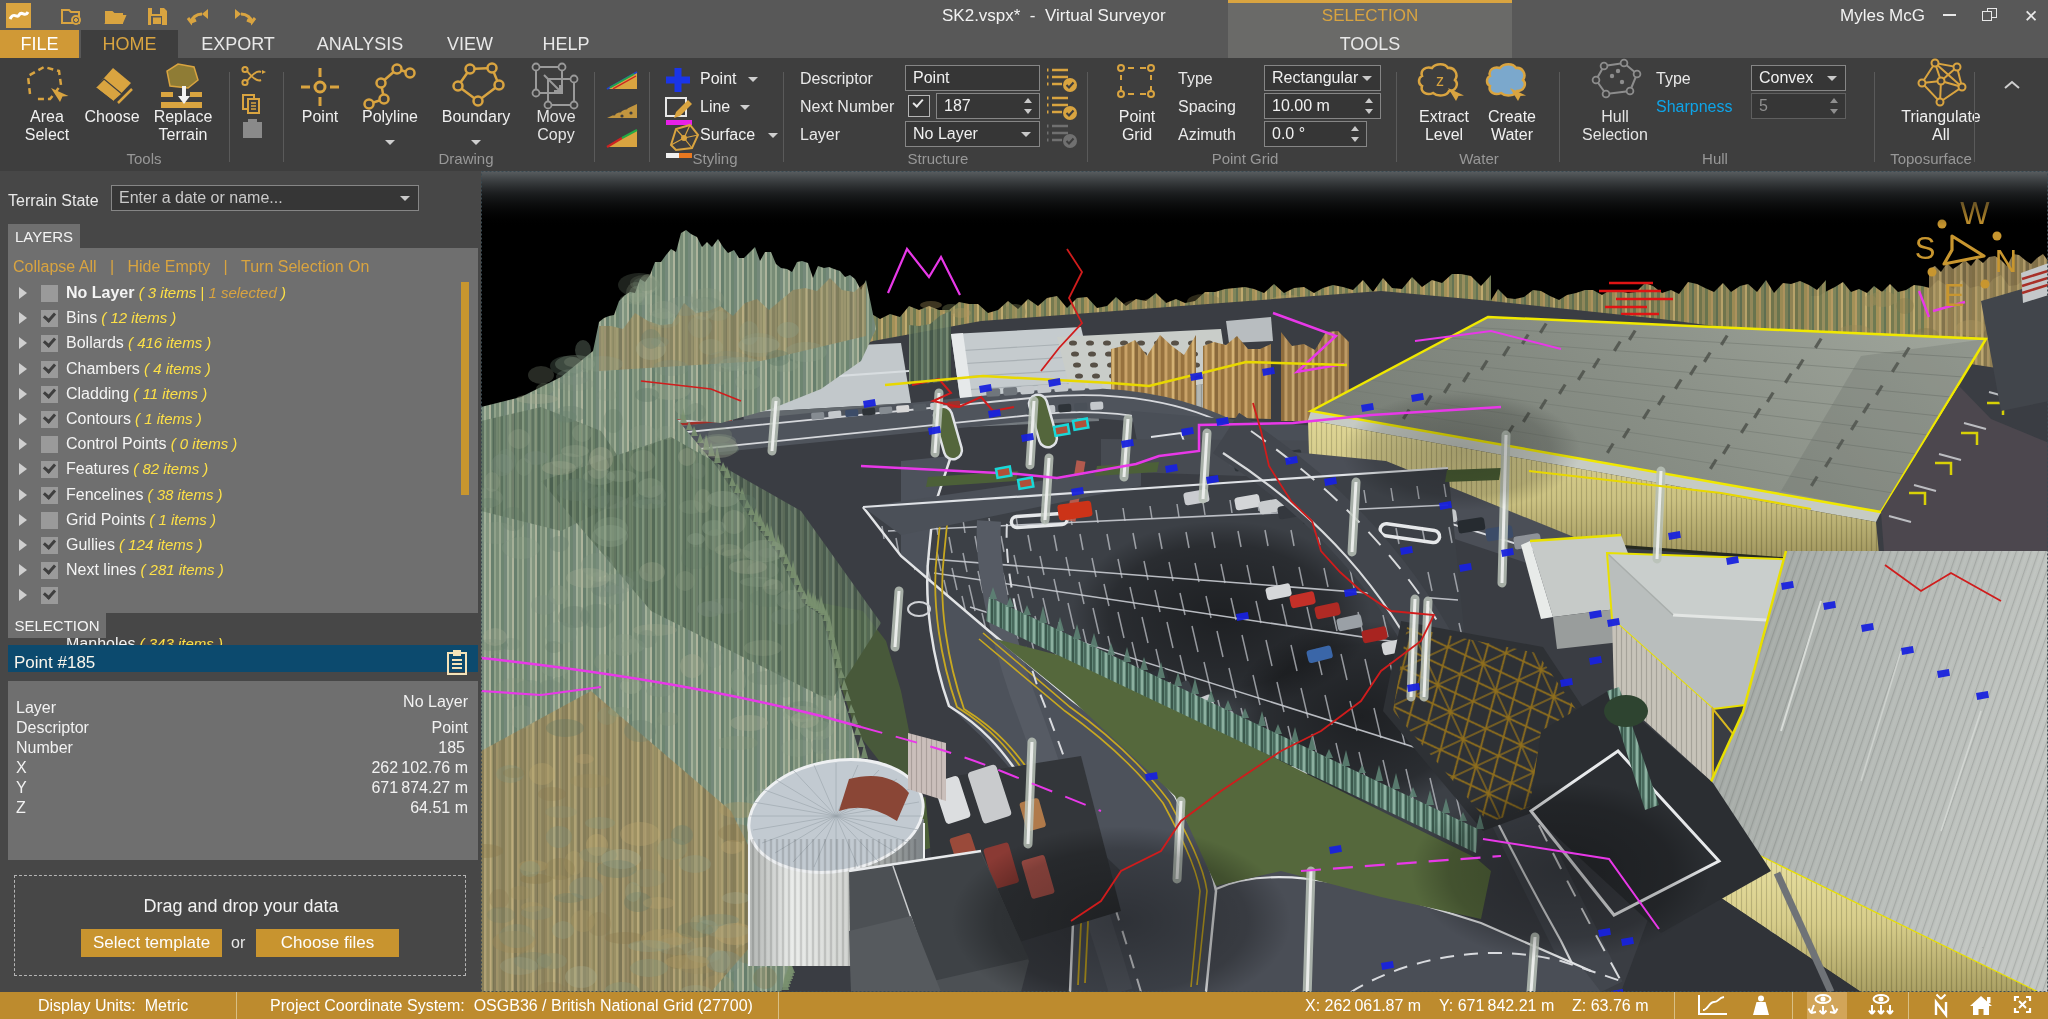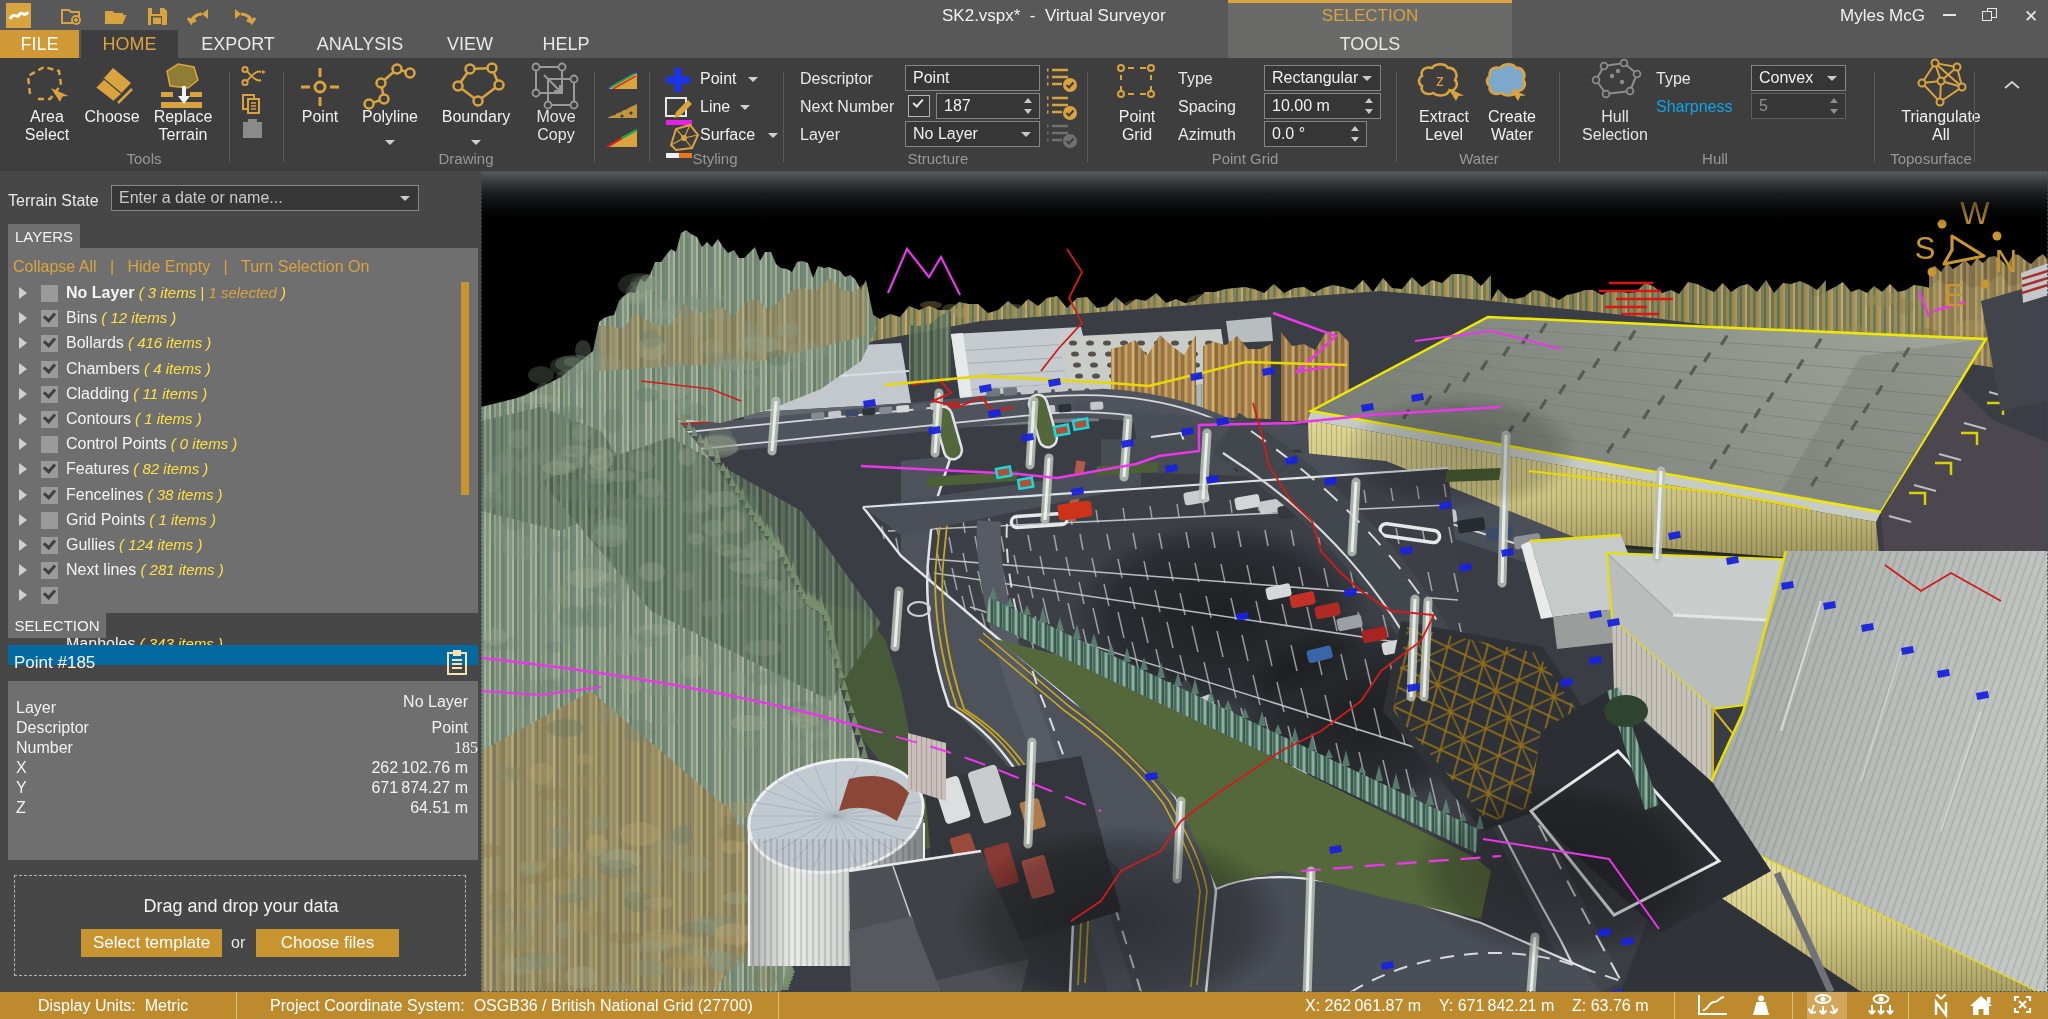--- a/index.html
+++ b/index.html
@@ -370,37 +370,37 @@
     <div class="layrow" style="left:58px; top:288px;"><span style="">Gullies</span><span class="itm">&nbsp;( 124 items )</span></div>
     <div class="tri" style="left:11px; top:316px; border-left-color:#cfcfcf;"></div>
     <div class="cb chk" style="left:33px; top:314px;"></div>
     <div class="layrow" style="left:58px; top:313px;"><span style="">Next lines</span><span class="itm">&nbsp;( 281 items )</span></div>
     <div class="tri" style="left:11px; top:341px; border-left-color:#cfcfcf;"></div>
     <div class="cb chk" style="left:33px; top:339px;"></div>
     <div class="layrow" style="left:58px; top:356px;margin-top:31px;"><span style="">Manholes</span><span class="itm">&nbsp;( 343 items )</span></div>
     <div class="abs" style="left:453px; top:34px; width:8px; height:213px; background:#c8962f;"></div>
   </div>
   <div class="abs" style="left:8px; top:441px; width:98px; height:26px; background:#6f6f6f; color:#f4f4f4; font-size:15px; text-align:center; line-height:28px;">SELECTION</div>
-  <div class="abs" style="left:8px; top:474px; width:470px; height:20px; background:#0369a1; color:#faf6ec; font-size:17px; line-height:36px;">
+  <div class="abs" style="left:8px; top:474px; width:470px; height:27px; background:#0c4a6e; color:#faf6ec; font-size:17px; line-height:36px;">
     <span style="margin-left:6px;">Point #185</span>
     <svg class="abs" style="right:10px; top:5px;" width="22" height="26" viewBox="0 0 22 26">
       <rect x="2" y="3" width="18" height="21" fill="none" stroke="#f5e3b8" stroke-width="2"></rect>
       <rect x="7" y="0" width="8" height="6" fill="#f5e3b8"></rect>
       <line x1="6" y1="10" x2="16" y2="10" stroke="#f5e3b8" stroke-width="2"></line>
       <line x1="6" y1="14" x2="16" y2="14" stroke="#f5e3b8" stroke-width="2"></line>
       <line x1="6" y1="18" x2="16" y2="18" stroke="#f5e3b8" stroke-width="2"></line>
     </svg>
   </div>
   <div class="abs" style="left:8px; top:510px; width:470px; height:179px; background:#6f6f6f; font-size:16px; color:#f2f2f2;">
     <div class="abs" style="left:8px; top:18px;">Layer</div>
       <div class="abs" style="right:10px; top:12px;">No Layer</div>
     <div class="abs" style="left:8px; top:38px;">Descriptor</div>
       <div class="abs" style="right:10px; top:38px;">Point</div>
     <div class="abs" style="left:8px; top:58px;">Number</div>
-      <div class="abs" style="right:0; top:58px;font-family:Liberation Serif, serif;">185</div>
+      <div class="abs" style="right:13px; top:58px;">185</div>
     <div class="abs" style="left:8px; top:78px;">X</div>
       <div class="abs" style="right:10px; top:78px;">262 102.76 m</div>
     <div class="abs" style="left:8px; top:98px;">Y</div>
       <div class="abs" style="right:10px; top:98px;">671 874.27 m</div>
     <div class="abs" style="left:8px; top:118px;">Z</div>
       <div class="abs" style="right:10px; top:118px;">64.51 m</div>
   </div>
   <div class="abs" style="left:14px; top:704px; width:452px; height:101px; border:1px dashed #b5b5b5;">
     <div class="abs" style="left:0; top:20px; width:452px; text-align:center; color:#f2f2f2; font-size:18px;">Drag and drop your data</div>
     <div class="abs" style="left:66px; top:53px; width:141px; height:28px; background:#c8942f; color:#fdfdfd; font-size:17px; text-align:center; line-height:28px;">Select template</div>

